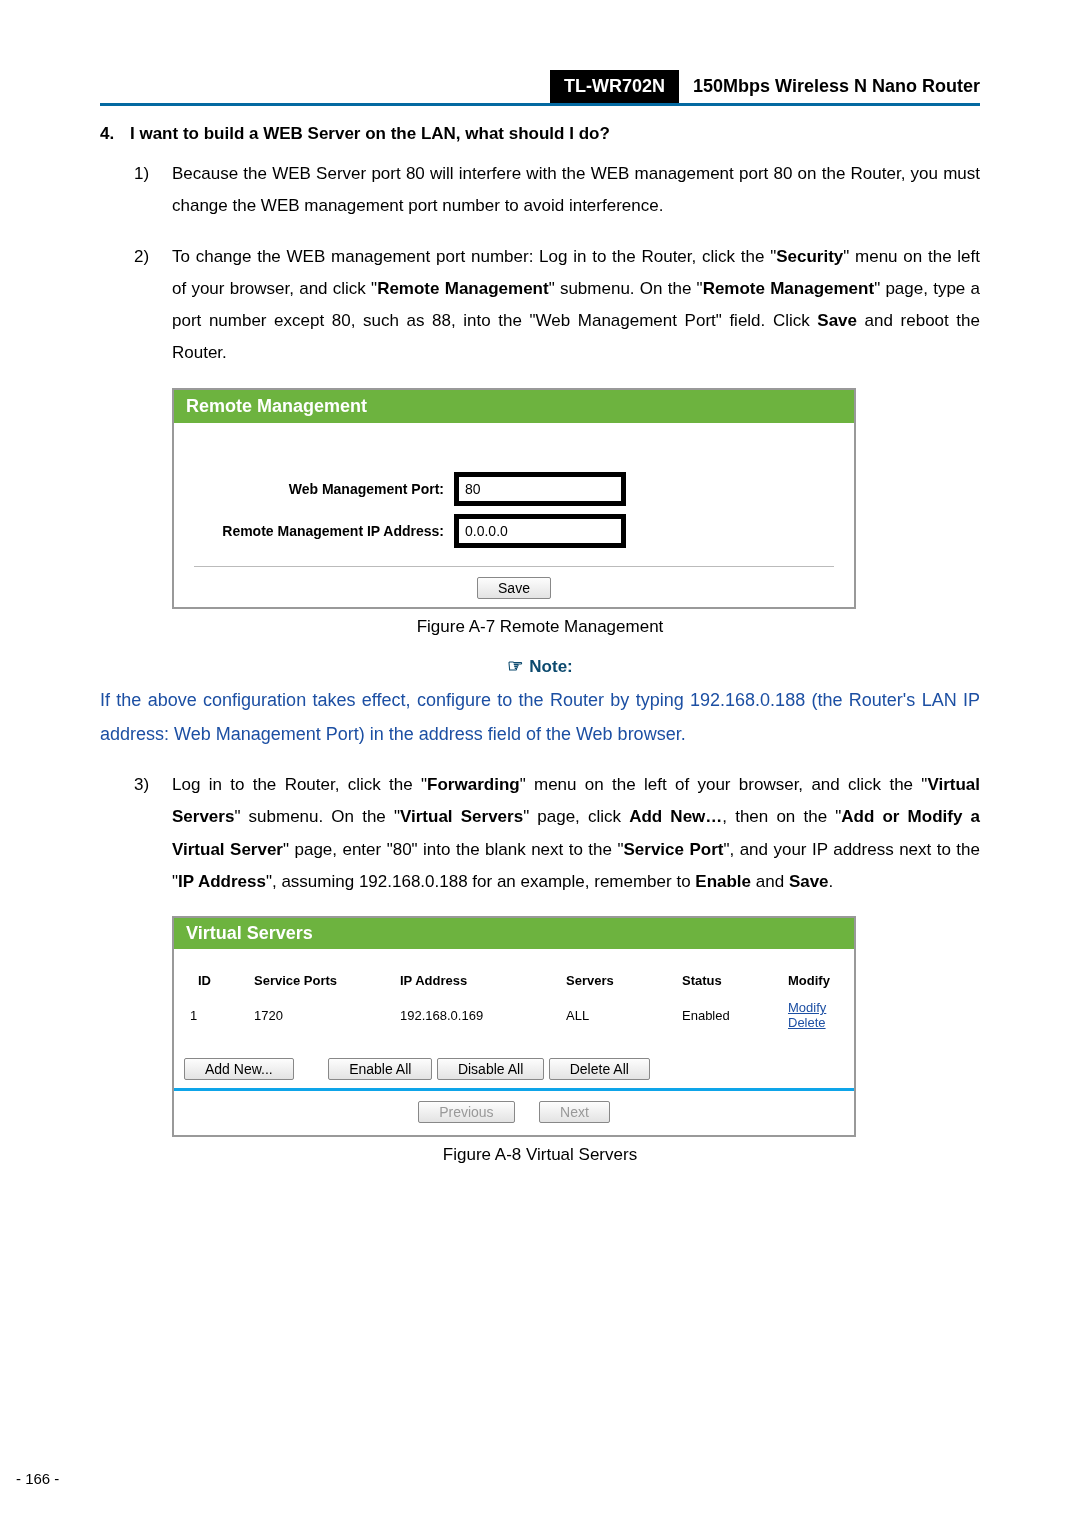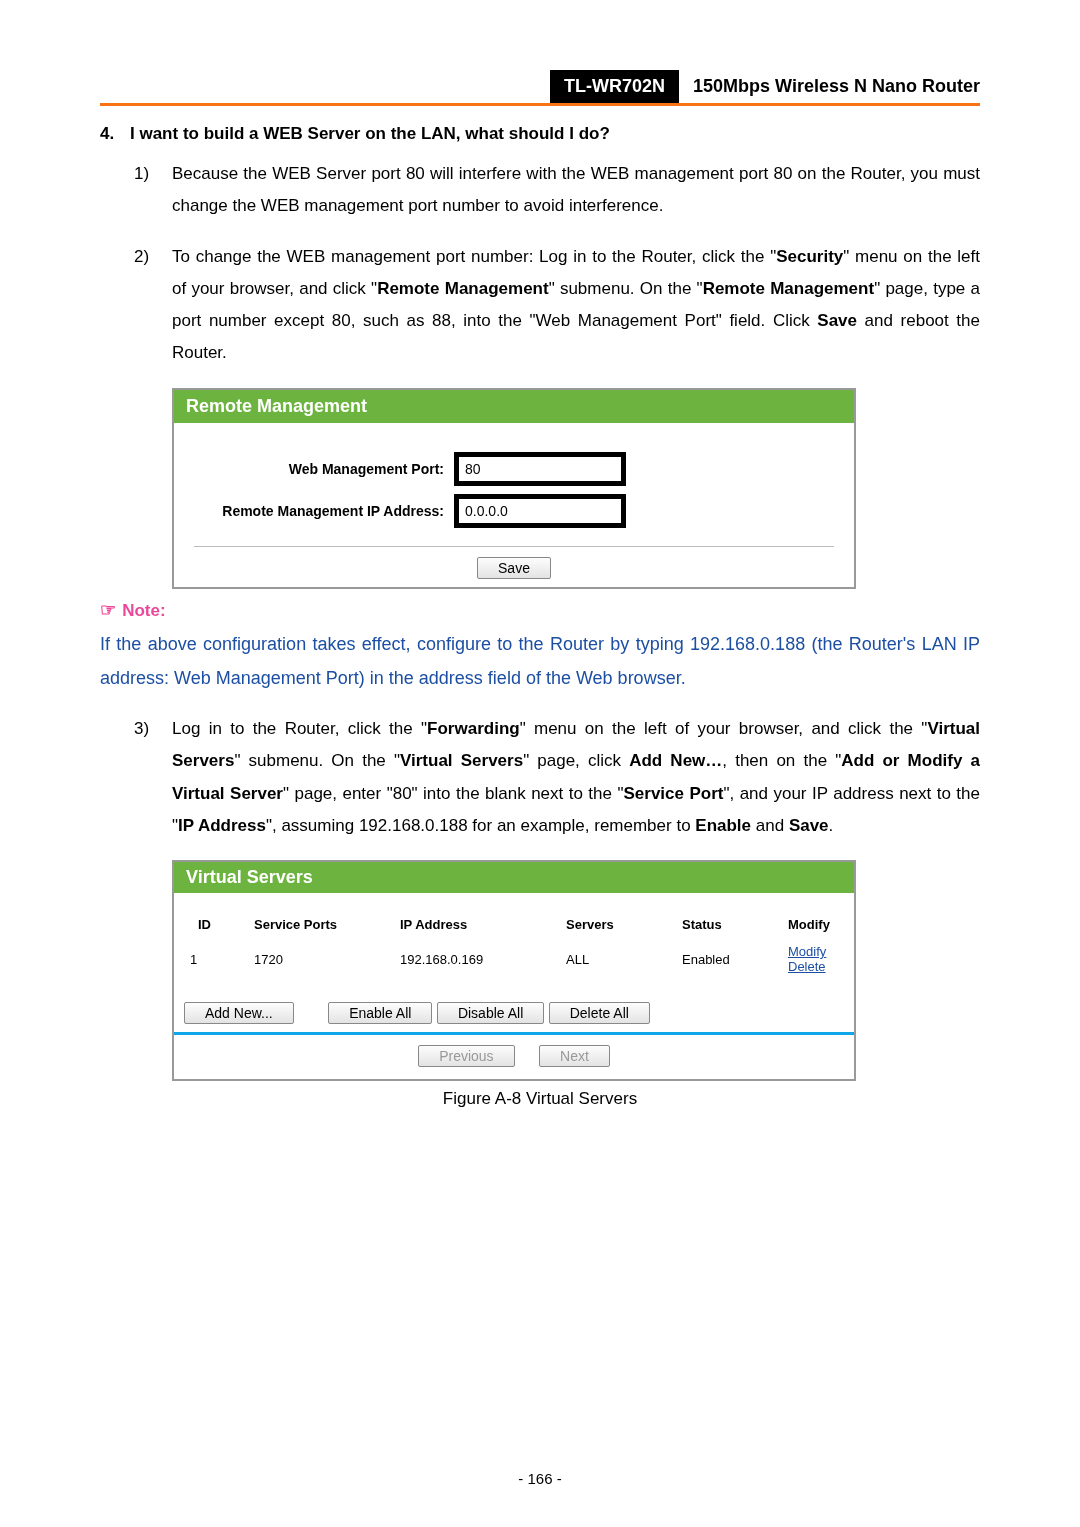--- a/index.html
+++ b/index.html
@@ -15,21 +15,21 @@
     min-height: 1527px;
     margin: 0 auto;
     padding: 70px 100px 40px 100px;
     box-sizing: border-box;
     position: relative;
   }
   .header-bar {
     display: flex;
     justify-content: flex-end;
     align-items: stretch;
-    border-bottom: 3px solid #f97316;
+    border-bottom: 3px solid #0369a1;
     padding-bottom: 0;
     margin-bottom: 18px;
   }
   .header-model {
     background: #000;
     color: #fff;
     font-weight: bold;
     padding: 6px 14px;
     font-size: 18px;
   }
@@ -83,20 +83,21 @@
   .rm-title {
     background: #6db33f;
     color: #fff;
     font-weight: bold;
     font-size: 18px;
     padding: 6px 12px;
     font-family: Arial, sans-serif;
   }
   .rm-body {
     padding: 29px 20px 8px 20px;
+    margin-top: 20px;
   }
   .rm-row {
     display: flex;
     align-items: center;
     margin-bottom: 8px;
   }
   .rm-label {
     width: 250px;
     text-align: right;
     font-weight: bold;
@@ -124,24 +125,25 @@
     padding: 2px 20px;
     font-size: 14px;
     border-radius: 2px;
     color: #000;
   }
   .btn.disabled {
     color: #999;
   }
   
   .note-head {
-    color: #ec4899;
+    color: #0c4a6e;
     font-weight: bold;
     font-size: 17px;
     margin: 10px 0 6px 0;
+    text-align: center;
   }
   .note-head .hand {
     font-size: 18px;
     margin-right: 6px;
   }
   .note-body {
     color: #1c4fa3;
     font-size: 18px;
     line-height: 1.9;
     text-align: justify;
@@ -184,23 +186,23 @@
     padding: 22px 10px 8px 10px;
   }
   .vs-nav {
     border-top: 3px solid #0ea5e9;
     text-align: center;
     padding: 10px 0 12px 0;
   }
   .page-num {
     position: absolute;
     bottom: 40px;
-    left: 0;
+    left: 16px;
     right: 0;
-    text-align: center;
+    text-align: left;
     font-size: 15px;
   }
 </style>
 </head>
 <body>
 
 <div class="page">
 
   <div class="header-bar">
     <div class="header-model">TL-WR702N</div>
@@ -235,20 +237,21 @@
         <div class="rm-row">
           <div class="rm-label">Remote Management IP Address:</div>
           <input class="rm-input" value="0.0.0.0" style="">
         </div>
         <div class="rm-sep">
           <span class="btn">Save</span>
         </div>
       </div>
     </div>
   </div>
+  <div class="figure-caption">Figure A-7    Remote Management</div>
 
   <div class="note-head">
     <span class="hand">☞</span><span>Note:</span>
   </div>
   <div class="note-body">If the above configuration takes effect, configure to the Router by typing 192.168.0.188 (the Router's LAN IP address: Web Management Port) in the address field of the Web browser.</div>
 
   <div class="list-item">
     <div class="bullet">3)</div>
     <div class="content">
       <span>Log in to the Router, click the "</span><b>Forwarding</b><span>" menu on the left of your browser, and click the "</span><b>Virtual Servers</b><span>" submenu. On the "</span><b>Virtual Servers</b><span>" page, click </span><b>Add New…</b><span>, then on the "</span><b>Add or Modify a Virtual Server</b><span>" page, enter "80" into the blank next to the "</span><b>Service Port</b><span>", and your IP address next to the "</span><b>IP Address</b><span>", assuming 192.168.0.188 for an example, remember to </span><b>Enable</b><span> and </span><b>Save</b><span>.</span>

